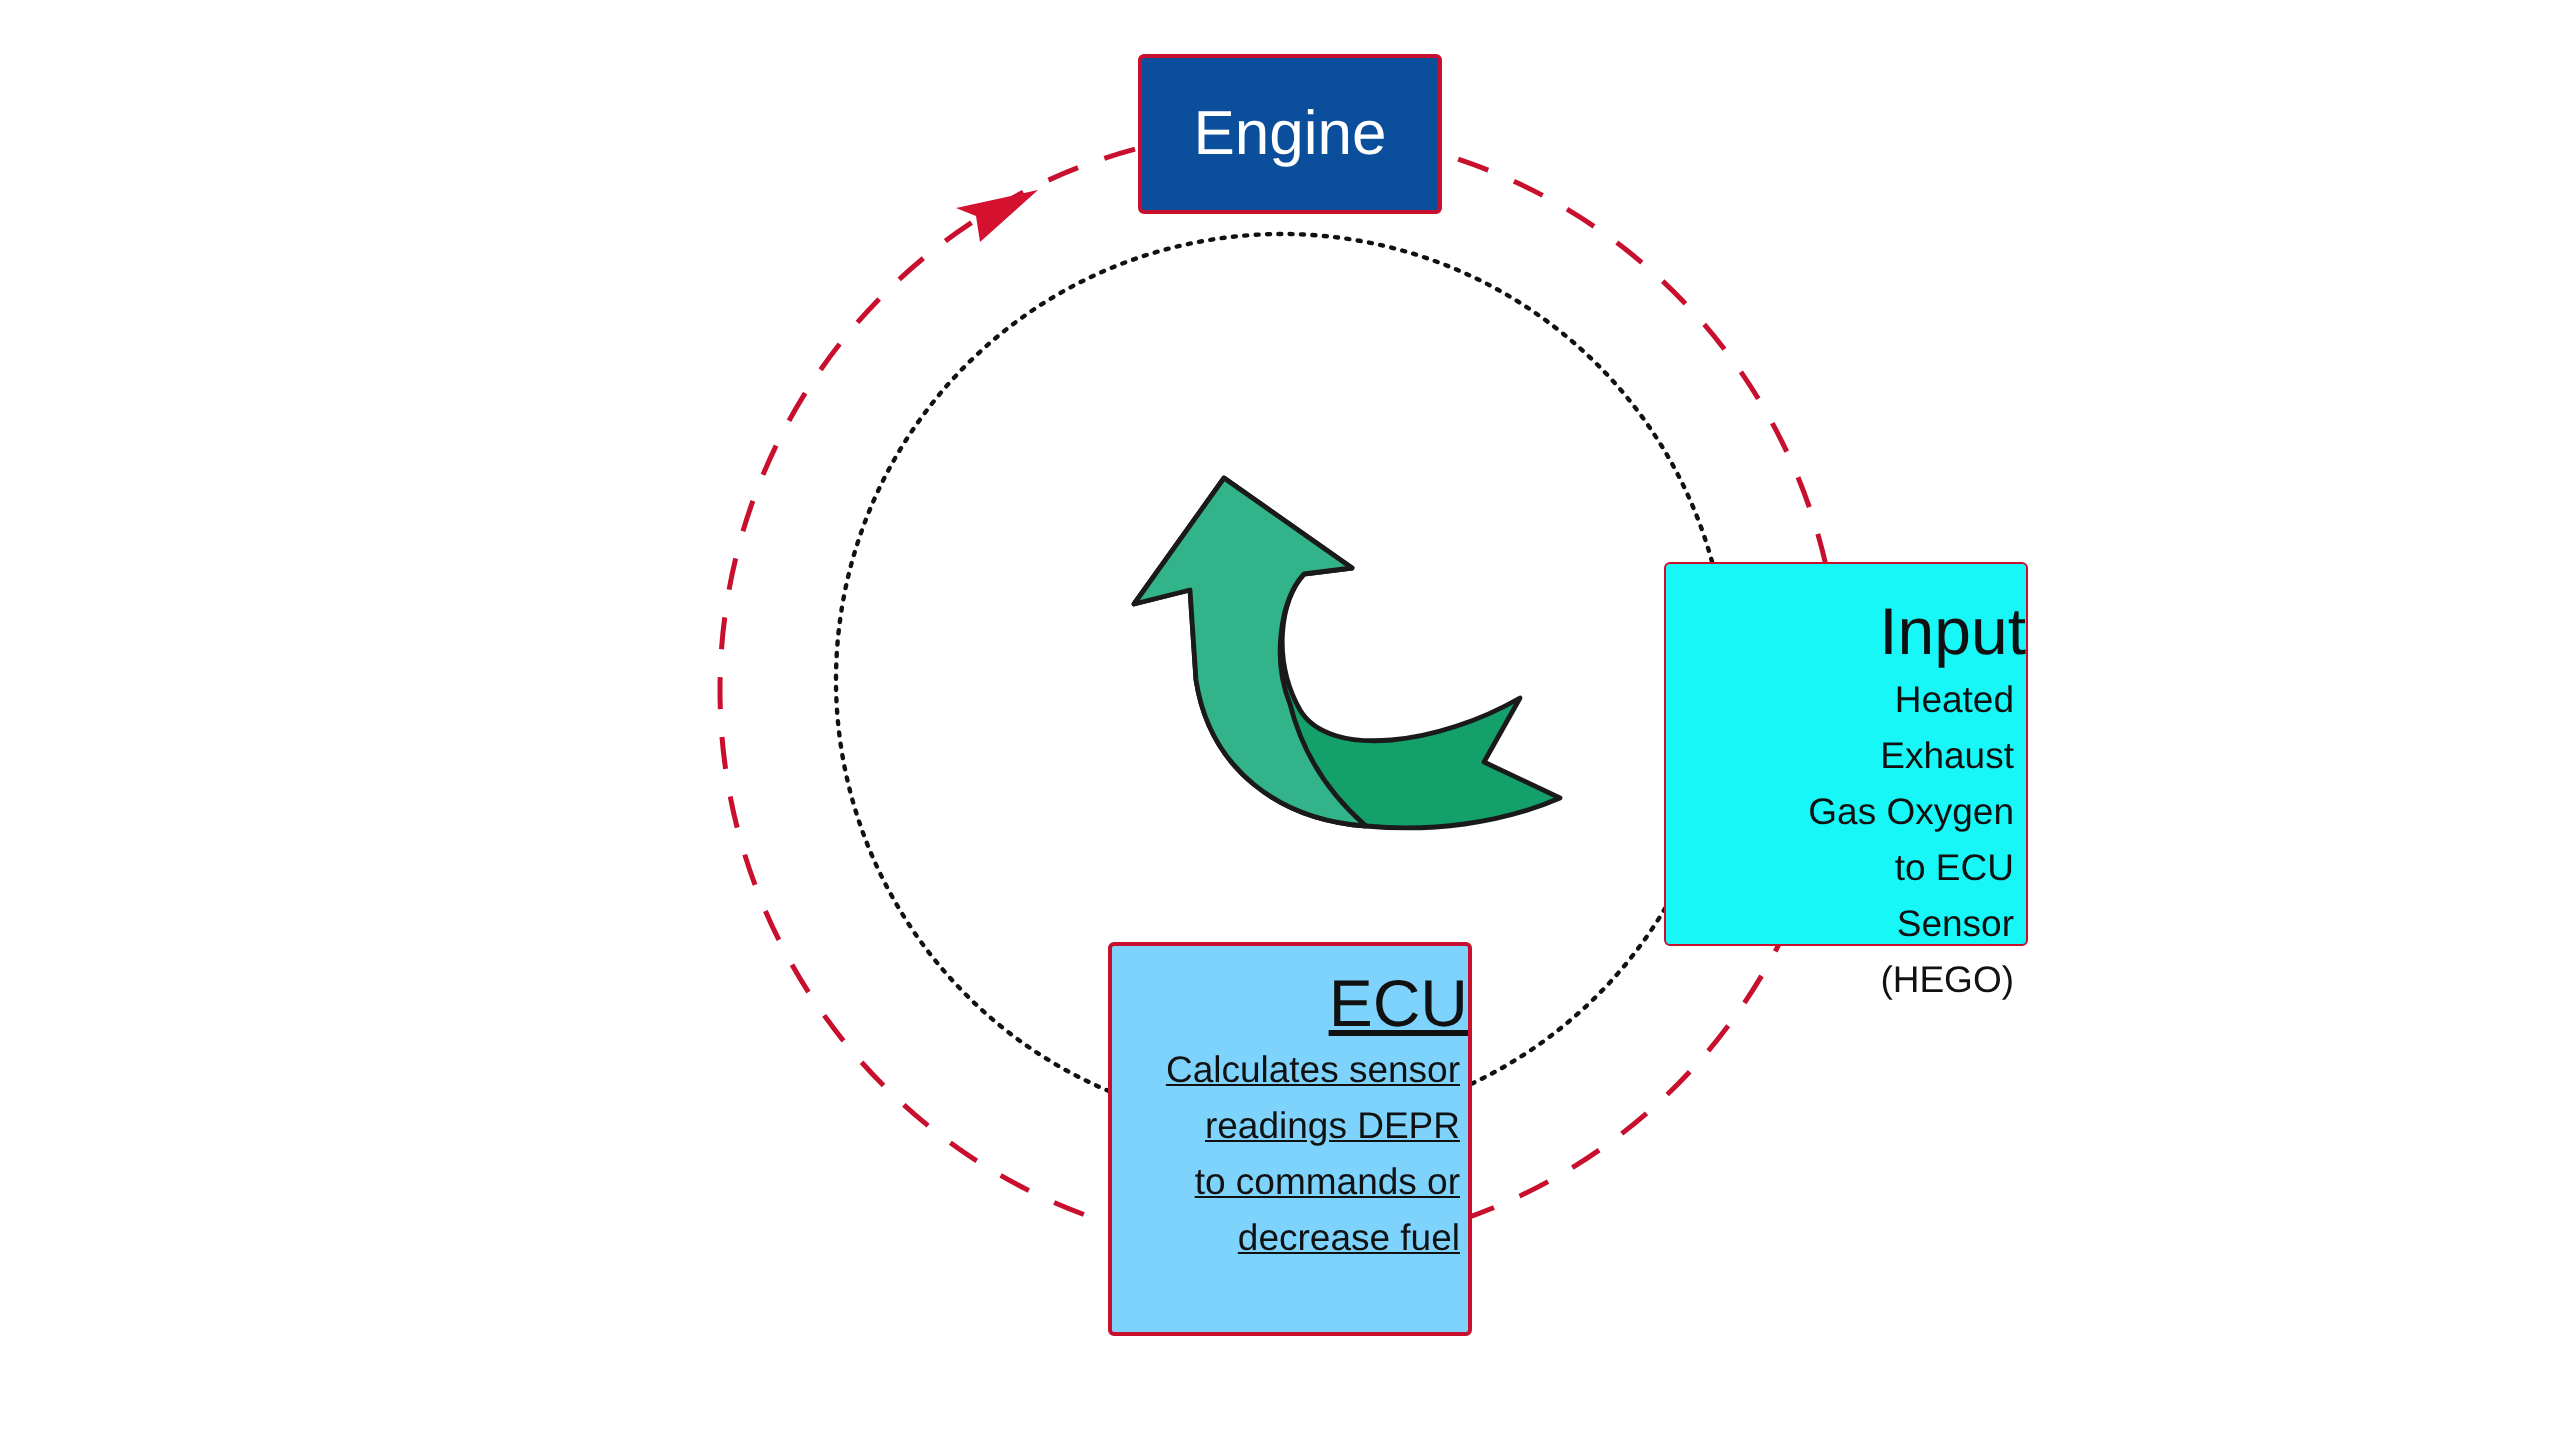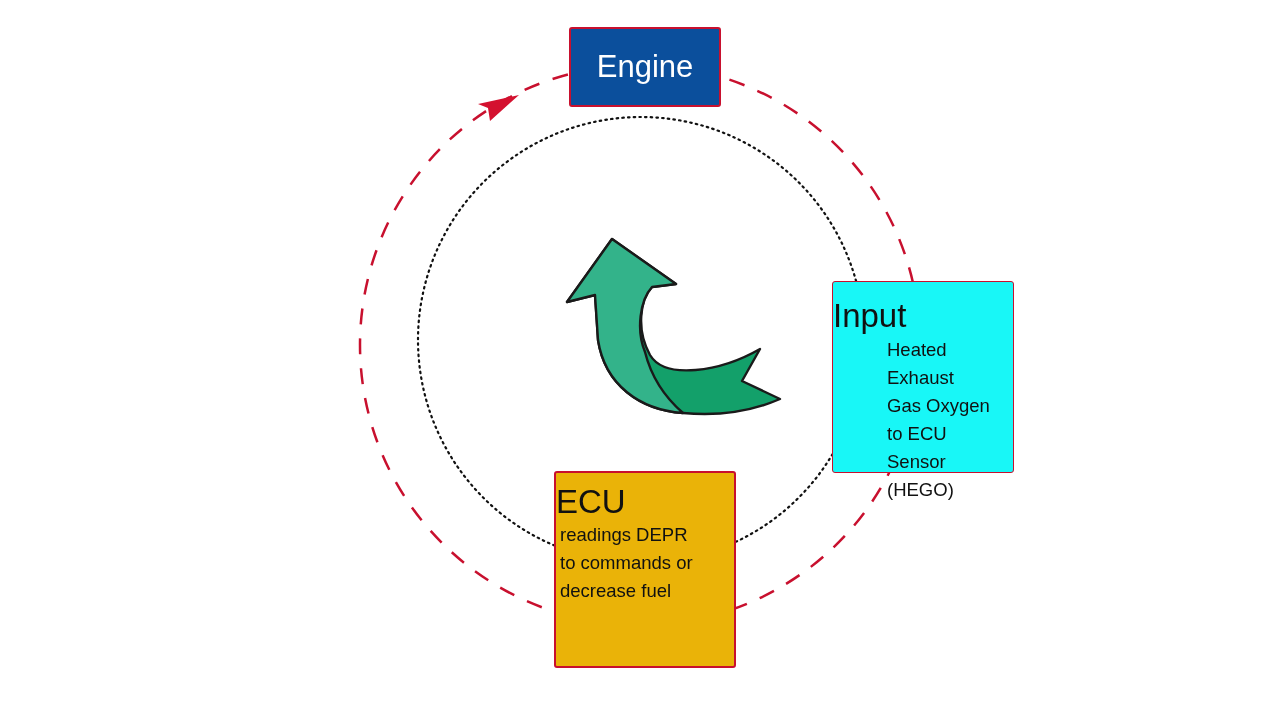--- a/index.html
+++ b/index.html
@@ -1,18 +1,18 @@
 <!DOCTYPE html>
 <html><head>
   <meta charset="utf-8">
   <style>
     html, body { margin: 0; padding: 0; background: #ffffff; }
     body { width: 1280px; height: 720px; position: relative; overflow: hidden; font-family: "Liberation Sans", sans-serif; }
     #diagram { position: absolute; left: 0; top: 0; width: 1280px; height: 720px; }
-    .box { position: absolute; box-sizing: border-box; border: 2px solid #c8102e; border-radius: 3px; text-align: left; }
+    .box { position: absolute; box-sizing: border-box; border: 2px solid #c8102e; border-radius: 3px; text-align: right; }
     #engine-box { left: 569px; top: 27px; width: 152px; height: 80px; background: #0b4f9c; color: #ffffff; display: flex; align-items: center; justify-content: center; }
     #engine-box .title { font-size: 31px; }
     #input-box { left: 832px; top: 281px; width: 182px; height: 192px; background: #18f7f7; color: #111; border-width: 1.5px; }
     #input-box .title { font-size: 33px; margin-top: 14px; line-height: 40px; }
     #input-box .desc { font-size: 18.5px; line-height: 28px; padding: 0 6px; margin-left: 48px; }
     #ecu-box { left: 554px; top: 471px; width: 182px; height: 197px; background: #ffff0f; color: #111; }
     #ecu-box .title { font-size: 33px; margin-top: 10px; line-height: 38px; }
     #ecu-box .desc { font-size: 18.5px; line-height: 28px; padding: 0 4px; }
     .line { display: block; }
   </style>
@@ -42,20 +42,21 @@
 <div id="input-box" class="box" style="background: rgb(24, 247, 247);">
   <div class="title">Input</div>
   <div class="desc">
     <span class="line">Heated Exhaust</span>
     <span class="line">Gas Oxygen</span>
     <span class="line">to ECU</span>
     <span class="line">Sensor (HEGO)</span>
   </div>
 </div>
 
-<div id="ecu-box" class="box" style="background: #eab308;">
+<div id="ecu-box" class="box" style="background: #7dd3fc; text-decoration: underline;">
   <div class="title">ECU</div>
   <div class="desc">
+    <span class="line">Calculates sensor</span>
     <span class="line">readings DEPR</span>
     <span class="line">to commands or</span>
     <span class="line">decrease fuel</span>
   </div>
 </div>
 
 </body></html>

